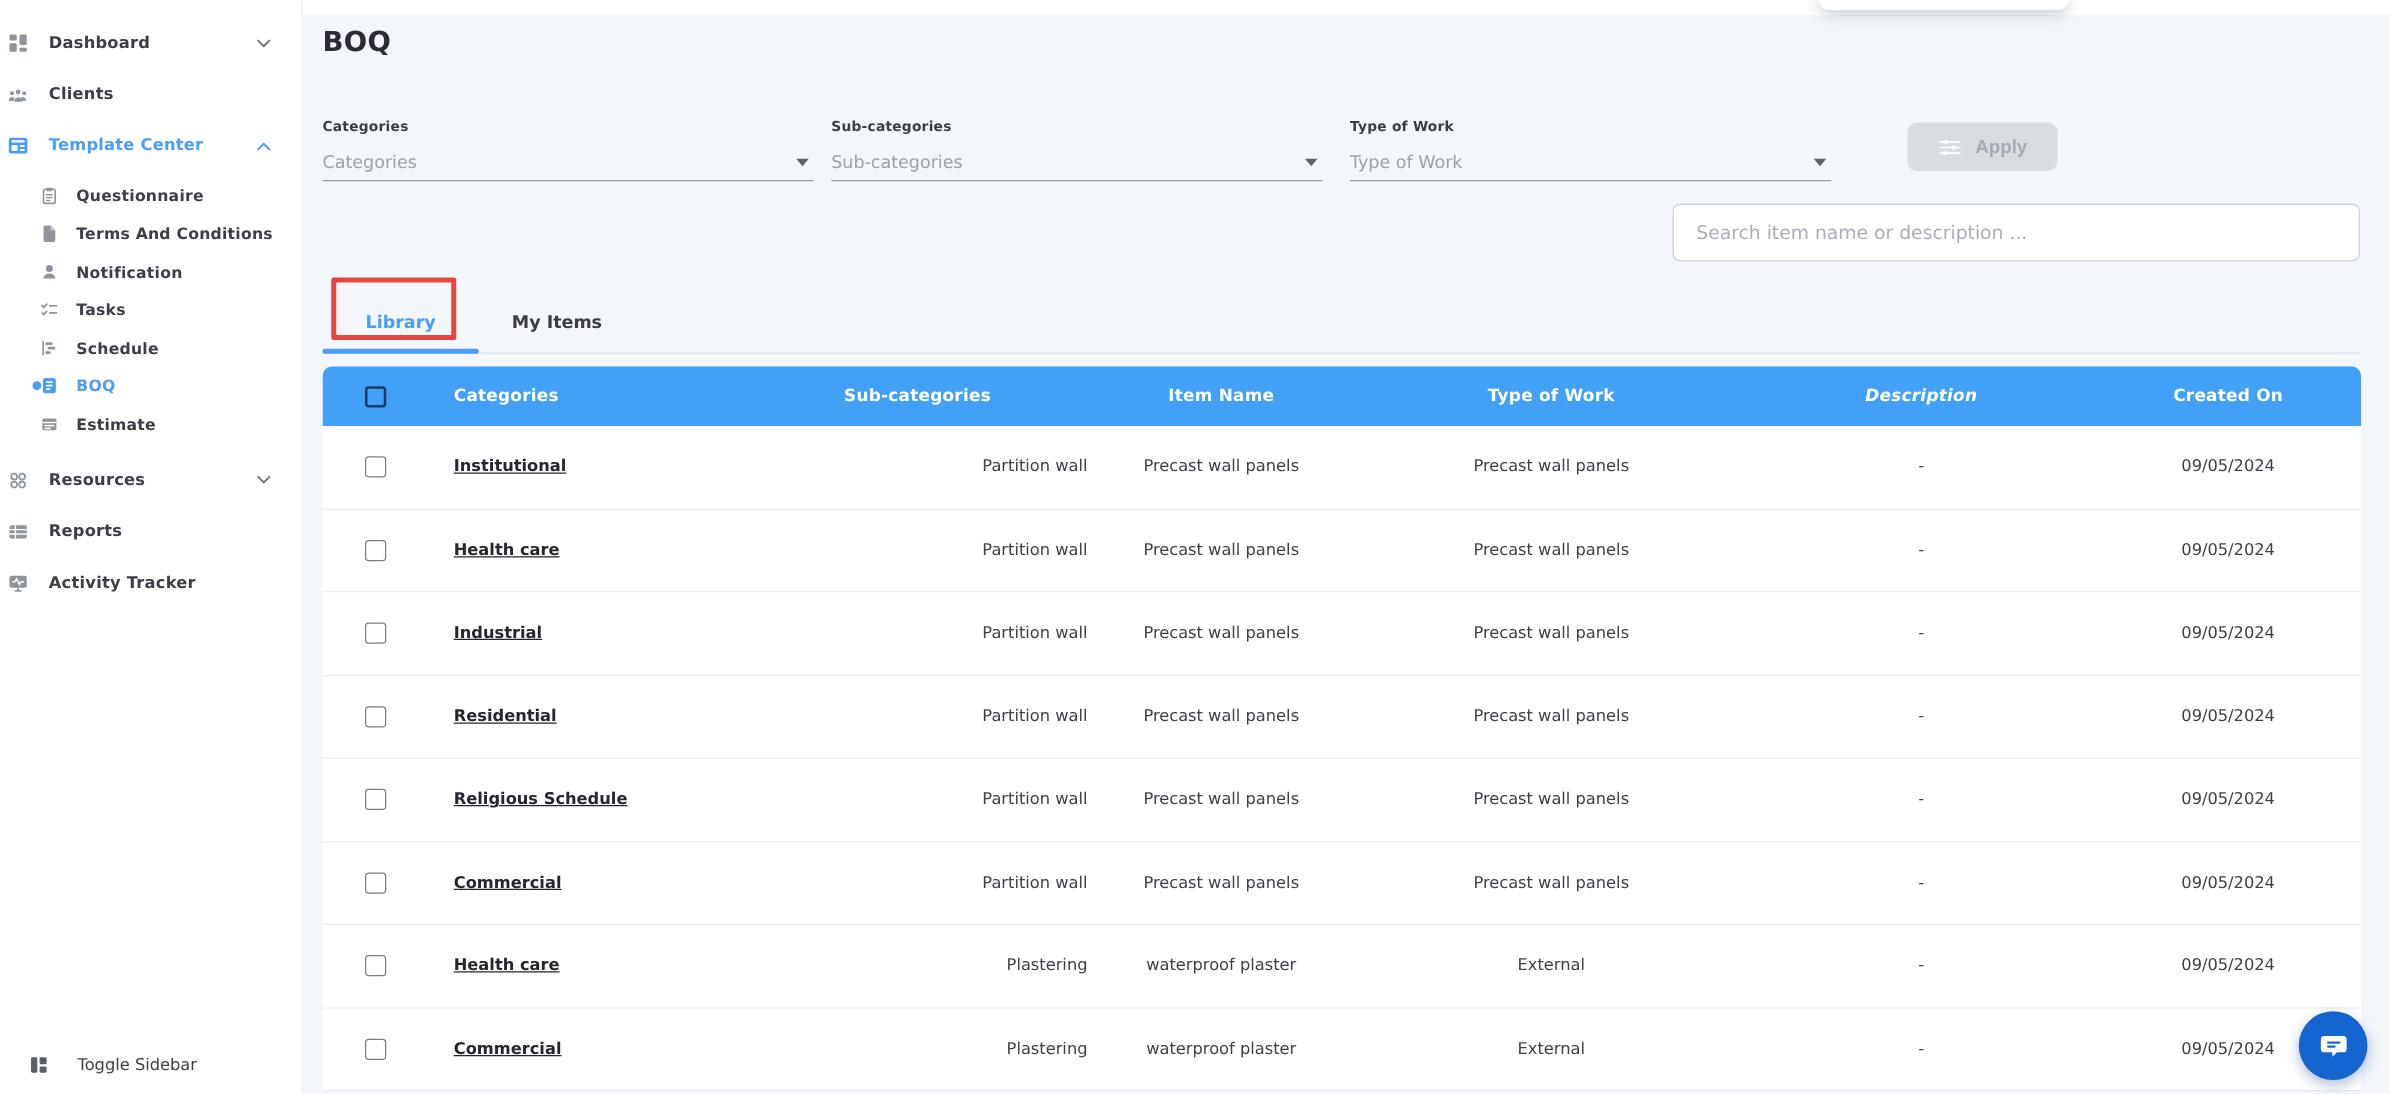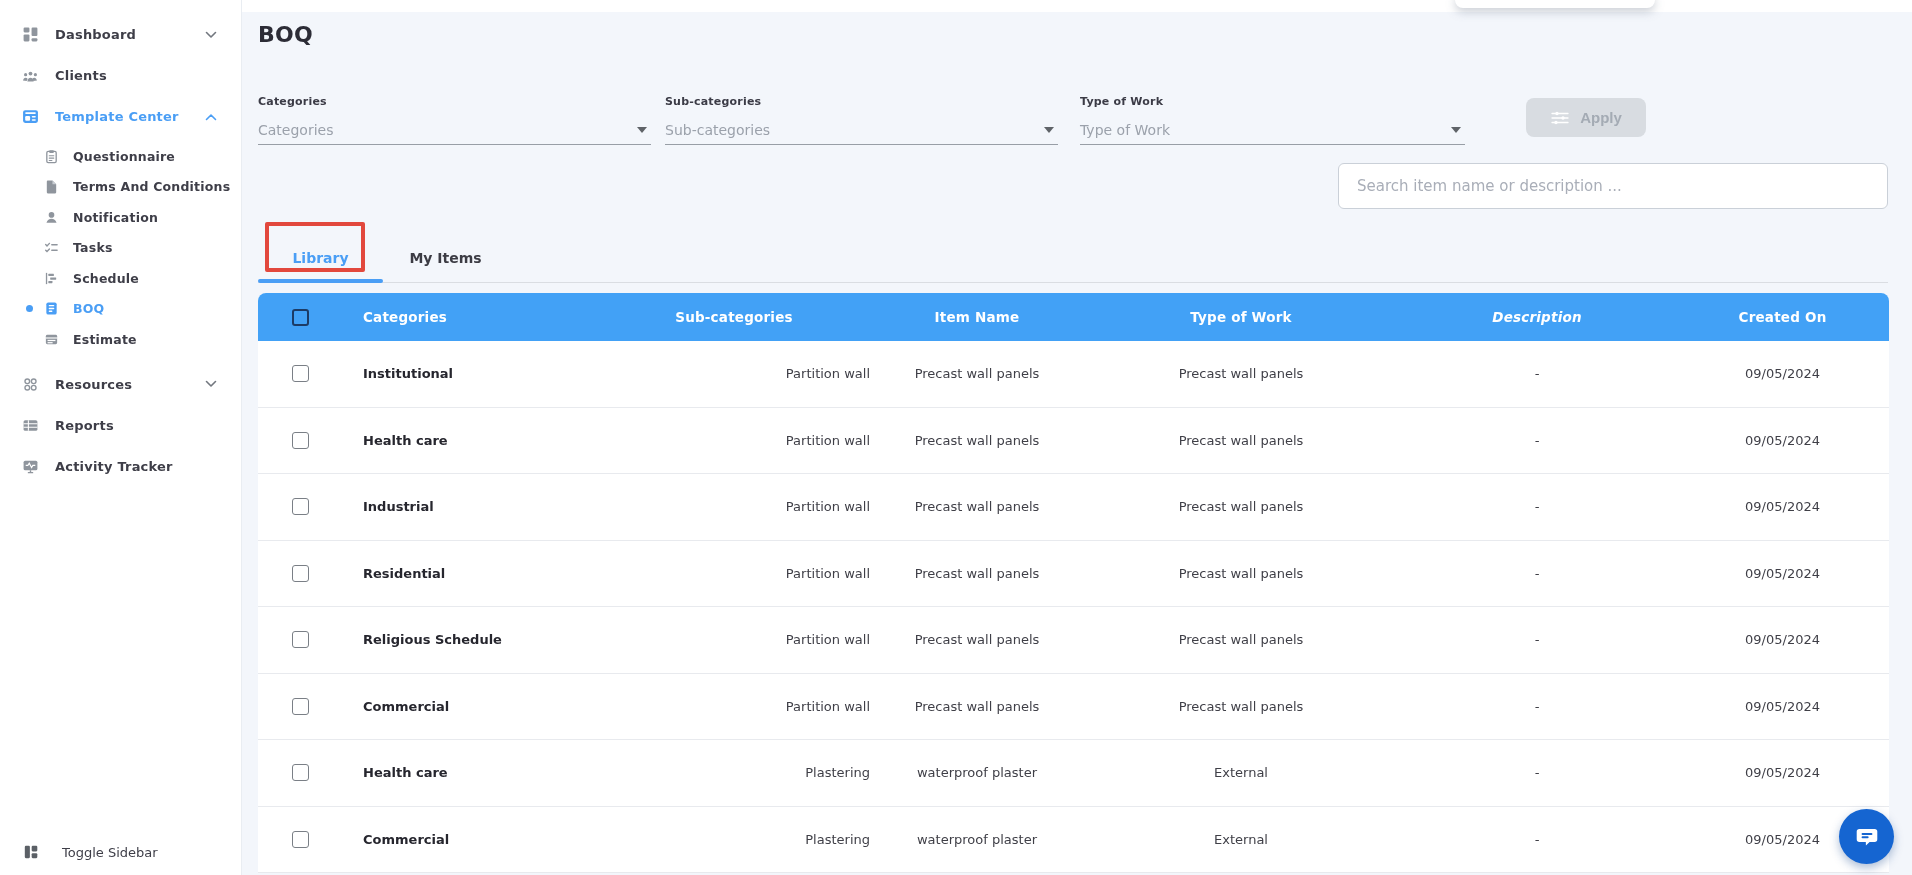--- a/index.html
+++ b/index.html
@@ -9,27 +9,27 @@
 
   
   .top-strip { position:absolute; left:0; top:0; width:100%; height:12px; background:#fff; z-index:3; }
   .top-float-shadow { position:absolute; left:1455px; top:-8px; width:200px; height:16px;
     background:#fff; border-radius:10px; box-shadow:0 4px 10px rgba(110,120,140,.35); z-index:4; }
 
   
   .sidebar { position:absolute; left:0; top:0; width:242px; height:875px; background:#fff;
     border-right:1px solid #e9edf2; z-index:5; padding-top:14px; }
   .side-item { position:relative; height:41px; display:flex; align-items:center;
-    padding-left:22px; cursor:pointer; color:#3e3e48; font-size:13px; font-weight:600; letter-spacing:.2px; }
+    padding-left:6px; cursor:pointer; color:#3e3e48; font-size:13px; font-weight:600; letter-spacing:.2px; }
   .side-item .ic { width:17px; height:17px; margin-right:16px; flex:0 0 17px; display:inline-flex; }
   .side-item .ic svg { width:100%; height:100%; }
   .side-item .chev { margin-left:auto; margin-right:24px; width:12px; height:8px; color:#72777f; display:inline-flex; }
   .side-item .chev svg { width:12px; height:8px; }
   .side-item .chev.up svg { transform:rotate(180deg); }
-  .side-item.sub { height:30.5px; padding-left:44px; font-size:12.5px; }
+  .side-item.sub { height:30.5px; padding-left:32px; font-size:12.5px; }
   .side-item.sub .ic { width:15px; height:15px; flex:0 0 15px; margin-right:14px; }
   .side-item.sub:first-of-type { margin-top:0; }
   .side-item.active { color:#4a9ef5; }
   .side-item.active .chev { color:#4a9ef5; }
   .side-item.mt8 { margin-top:9px; }
   .side-item.subs-start { margin-top:4px; }
   .active-dot { position:absolute; left:26px; top:50%; margin-top:-3.5px; width:7px; height:7px;
     border-radius:50%; background:#4a9ef5; }
   .toggle-row { position:absolute; left:22px; bottom:14px; display:flex; align-items:center;
     cursor:pointer; color:#3e3e48; font-size:13px; }
@@ -82,21 +82,21 @@
   .cell { flex:0 0 auto; }
   .c0 { width:85px;  display:flex; justify-content:center; }
   .c1 { width:255px; text-align:left; padding-left:20px; }
   .c2 { width:272px; text-align:right; }
   .c3 { width:214px; text-align:center; }
   .c4 { width:314px; text-align:center; }
   .c5 { width:278px; text-align:center;font-style:italic; }
   .c6 { width:213px; text-align:center; }
   .t-head .c1 { text-align:left; }
   .t-row .cell { font-size:13px; color:#3f3f47; }
-  .t-row .c1 { font-weight:700; color:#26262e; }
+  .t-row .c1 { font-weight:700; color:#26262e;text-decoration:underline; }
   .cbx { width:17px; height:17px; border:1.6px solid #7a7f86; border-radius:3px; background:#fff; cursor:pointer; }
   .cbx.head { border:2px solid #1c3b66; background:transparent; }
 
   
   .chat-fab { position:absolute; left:1839px; top:809px; width:55px; height:55px; border-radius:50%;
     background:#1565d1; display:flex; align-items:center; justify-content:center; cursor:pointer;
     box-shadow:0 4px 10px rgba(20,70,140,.35); z-index:8; }
   .chat-fab svg { width:26px; height:26px; }
 </style>
 </head>

